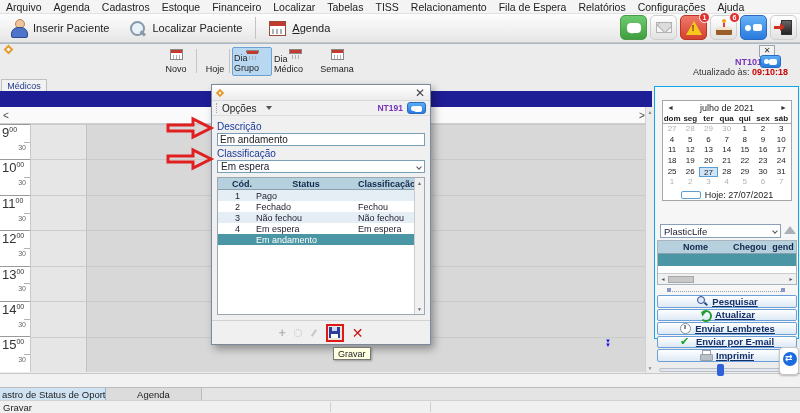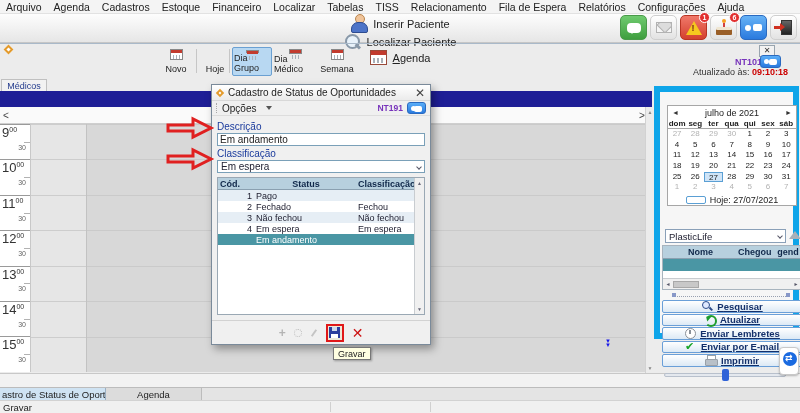--- a/index.html
+++ b/index.html
@@ -2,21 +2,21 @@
 <html><head>
 <meta charset="utf-8">
 <style>
   *{box-sizing:border-box;margin:0;padding:0;}
   html,body{width:800px;height:413px;}
   body{position:relative;font-family:"Liberation Sans","DejaVu Sans",sans-serif;background:#ececec;overflow:hidden;font-size:11px;color:#222;}
   
   .menubar{position:absolute;left:0;top:0;width:800px;height:14px;background:#f4f4f4;display:flex;align-items:center;font-size:10.5px;border-bottom:1px solid #e2e2e2;}
   .menu-item{padding:0 6px;white-space:nowrap;}
   
-  .toolbar{position:absolute;top:14px;left:0;width:800px;height:29px;background:linear-gradient(#fdfdfd,#e6e6e6);border-bottom:1px solid #c6c6c6;display:flex;align-items:center;flex-direction:column;}
+  .toolbar{position:absolute;top:14px;left:0;width:800px;height:29px;background:linear-gradient(#fdfdfd,#e6e6e6);border-bottom:1px solid #c6c6c6;display:flex;align-items:center;}
   .tbtn{display:flex;align-items:center;gap:6px;padding:0 10px;height:26px;font-size:11px;}
   .tsep{width:1px;height:22px;background:#c4c4c4;margin:0 3px;}
   .ul-first{display:block;}
   .ul-first::first-letter{text-decoration:underline;}
   .ico-person{width:17px;height:19px;position:relative;}
   .ico-person::before{content:"";position:absolute;left:5px;top:0;width:8px;height:8px;border-radius:50%;background:#f0c49a;border:1px solid #b9854f;}
   .ico-person::after{content:"";position:absolute;left:1px;bottom:0;width:15px;height:9px;background:#4d74c8;border-radius:7px 7px 2px 2px;border:1px solid #2e4c90;}
   .ico-mag{width:17px;height:17px;position:relative;}
   .ico-mag::before{content:"";position:absolute;left:1px;top:1px;width:11px;height:11px;border:2px solid #8898a8;border-radius:50%;background:#e8f2fa;}
   .ico-mag::after{content:"";position:absolute;left:11px;top:12px;width:6px;height:2.5px;background:#8898a8;transform:rotate(45deg);}
@@ -78,21 +78,21 @@
   .th{font-size:13px;color:#333;margin-left:2px;}
   .tm{font-size:7px;color:#333;}
   .tm30{position:absolute;right:4px;top:2px;font-size:7px;color:#666;}
   .tslot.half::before{content:"";position:absolute;right:0;top:0;width:6px;height:1px;background:#b2b2b2;}
   .gutter{position:absolute;left:30px;top:0;width:56px;height:100%;background:#e6e6e6;border-left:1px solid #c8c8c8;background-image:repeating-linear-gradient(to bottom,#cdcdcd 0,#cdcdcd 1px,transparent 1px,transparent 35.42px);}
   .gridmain{position:absolute;left:86px;top:0;width:559px;height:100%;background:#d8d8d8;border-left:1px solid #c2c2c2;background-image:repeating-linear-gradient(to bottom,#cacaca 0,#cacaca 1px,transparent 1px,transparent 35.42px);}
   .more{position:absolute;left:605px;top:215px;display:flex;flex-direction:column;font-size:6px;line-height:4px;color:#1818e8;}
   .vscroll{position:absolute;left:645px;top:107px;width:9px;height:266px;background:#ececec;border-left:1px solid #d2d2d2;display:flex;flex-direction:column;justify-content:space-between;align-items:center;font-size:5px;color:#888;padding:2px 0;}
   .bottomstrip{position:absolute;left:0;top:373px;width:800px;height:14px;background:#f2f2f2;border-top:1px solid #c8c8c8;}
   
-  .rpanel{position:absolute;left:654px;top:86px;width:145px;height:253px;background:#f6f6f6;border:6px solid #0ea5e9;}
+  .rpanel{position:absolute;left:654px;top:86px;width:145px;height:253px;background:#f6f6f6;border:1px solid #0ea5e9;}
   .calbox{position:absolute;left:7px;top:13px;width:130px;height:101px;background:#fff;border:1px solid #a6a6a6;font-size:9px;}
   .calnav{height:13px;display:flex;align-items:center;padding:0 4px;color:#222;}
   .calnav .arr{font-size:7px;color:#333;}
   .caltitle{flex:1;text-align:center;font-size:9px;}
   .calhead{display:flex;border-bottom:1px solid #a6a6a6;}
   .cal-dh{width:18.2px;text-align:center;font-weight:bold;font-size:8px;color:#222;}
   .calgrid{display:flex;flex-wrap:wrap;}
   .cal-d{width:18.2px;height:10.7px;text-align:center;font-size:8px;color:#222;line-height:10.7px;}
   .cal-d.muted{color:#b2b2b2;}
   .cal-d.today{background:#cfe4f7;border:1px solid #5a9fd4;line-height:9px;}
@@ -148,21 +148,21 @@
   .opcoes{display:flex;align-items:center;gap:10px;font-size:10px;color:#222;}
   .drop-tri{width:0;height:0;border-left:3px solid transparent;border-right:3px solid transparent;border-top:4px solid #555;}
   .dcode{margin-left:auto;color:#7733bb;font-weight:bold;font-size:8.5px;margin-right:4px;}
   .dmenu .people-mini{width:19px;height:12px;}
   .dbody{position:relative;padding:3px 5px 0;}
   .flabel{color:#1a3a9c;font-size:10px;margin:2px 0 1px;}
   .finput{width:100%;height:13px;border:1px solid #7aa0b8;font-size:10px;color:#222;padding:0 2px;background:#fff;font-family:inherit;}
   .fselect{width:100%;height:13px;border:1px solid #7aa0b8;background:#fff;display:flex;align-items:center;padding:0 3px;color:#223;}
   .stable{margin-top:4px;height:138px;background:#fff;border:1px solid #9aa8b4;position:relative;overflow:hidden;}
   .shead{height:12px;background:#b7d0de;display:flex;align-items:center;font-weight:bold;color:#10284a;font-size:9px;border-bottom:1px solid #8aa0b0;}
-  .c-cod{width:36px;padding:0 2px;}
+  .c-cod{width:36px;padding:0 14px;}
   .c-status{width:102px;padding-left:2px;}
   .c-class{width:60px;padding-left:2px;}
   .shead .c-status{text-align:center;}
   .srow{height:11px;display:flex;align-items:center;font-size:9px;color:#223;}
   .srow.alt{background:#e6eef5;}
   .srow .c-cod{text-align:right;}
   .srow.sel{background:#4a96a4;color:#fff;}
   .sscroll{position:absolute;right:0;top:0;width:10px;height:100%;background:#f0f0f0;border-left:1px solid #c8ccd0;display:flex;flex-direction:column;align-items:center;justify-content:space-between;font-size:5px;color:#667;padding:2px 0;}
   .dfoot{position:absolute;left:0;bottom:0;width:100%;height:24px;border-top:1px solid #d2d2d2;display:flex;align-items:center;justify-content:center;gap:8px;background:#f0f0f0;}
   .ico-plus{color:#b4b4b4;font-size:12px;font-weight:bold;line-height:10px;}
@@ -434,21 +434,20 @@
   <div class="trackbar">
     <span class="groove"></span>
     <span class="handle"></span>
   </div>
 </div>
 <div class="tvicon"></div>
 
 <div class="dialog">
   <div class="dtitle">
     <span class="diamond"></span>
-    <span>Cadastro de Status de Oportunidades</span>
     <span class="dclose">✕</span>
   </div>
   <div class="dmenu">
     <span class="grip"></span>
     <span class="opcoes">
       <span>Opções</span>
       <span class="drop-tri"></span>
     </span>
     <span class="dcode">NT191</span>
     <span class="people-mini"></span>

